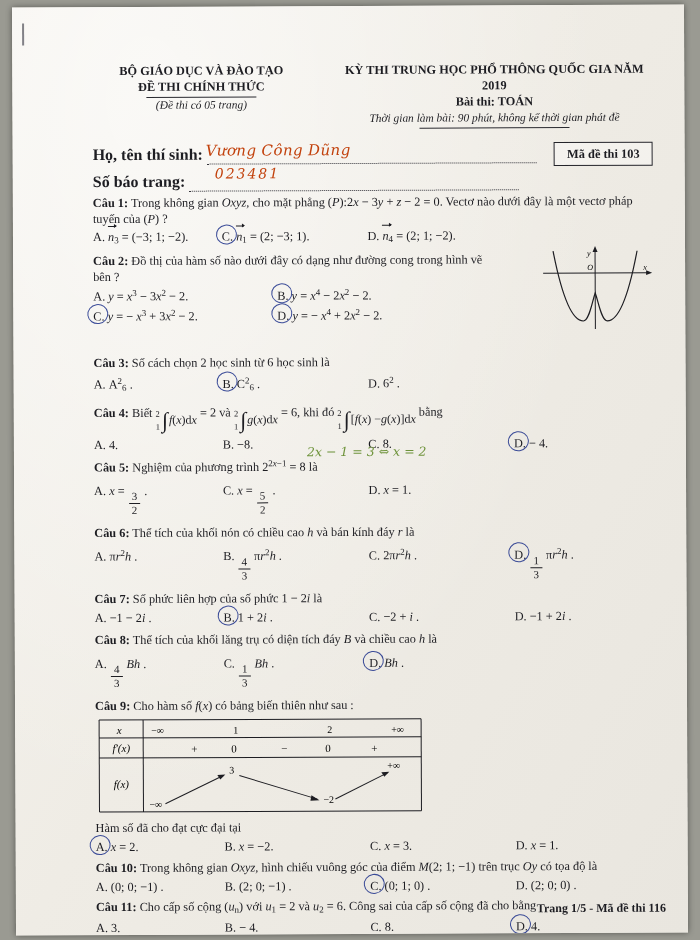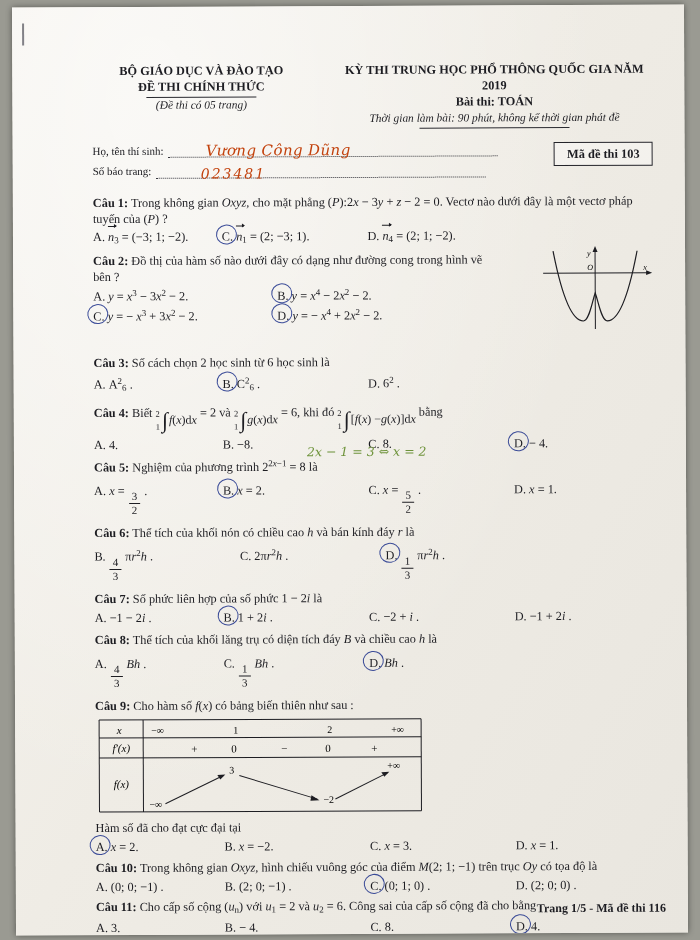--- a/index.html
+++ b/index.html
@@ -70,38 +70,38 @@
   .u-line.wide { width: 150px; }
 
   
   .cand {
     margin-top: 14px;
     padding-left: 62px;
     position: relative;
     height: 44px;
   }
   .cand-row { display: flex; align-items: flex-end; }
-  .cand-lbl { font-weight: normal; font-size: 11px; white-space: nowrap; }
+  .cand-lbl { font-weight: bold; font-size: 16px; white-space: nowrap; }
   .dots {
     flex: 1;
     border-bottom: 1px dotted #35353c;
     margin-left: 4px;
     height: 13px;
     max-width: 330px;
   }
   .hand {
     position: absolute;
     font-family: "DejaVu Serif", serif;
     color: #c2410c;
     font-style: italic;
     font-size: 15px;
     letter-spacing: .4px;
   }
   .hand.name { left: 175px; top: -2px; }
-  .hand.sbd  { left: 170px; top: 21px; font-size: 14px; letter-spacing: 2px; }
+  .hand.sbd  { left: 184px; top: 21px; font-size: 14px; letter-spacing: 2px; }
   .code-box {
     position: absolute;
     right: 14px;
     top: 0;
     border: 1.2px solid #24242a;
     padding: 3px 12px;
     font-weight: bold;
     font-size: 12.4px;
     background: rgba(255,255,255,.35);
   }
@@ -343,36 +343,36 @@
     <div class="q" style="margin-top:6px">
       <div class="q-stem">
         <span class="q-no">Câu 5:</span>
         Nghiệm của phương trình 2<span class="sup">2<i class="mv">x</i>−1</span> = 8 là
       </div>
       <div class="opts" style="margin-top:7px">
         <div class="opt w4-a">A.&nbsp;<i class="mv">x</i> = <span class="frac">
               <span class="num">3</span>
               <span class="den">2</span>
             </span> .</div>
-        <div class="opt w4-b circled">B.&nbsp;<i class="mv">x</i> = 2.</div>
         <div class="opt w4-c">C.&nbsp;<i class="mv">x</i> = <span class="frac">
               <span class="num">5</span>
               <span class="den">2</span>
             </span> .</div>
         <div class="opt w4">D.&nbsp;<i class="mv">x</i> = 1.</div>
       </div>
       <span class="note-hand" style="left:275px; top:-14px; color:#4d7c0f;">2x − 1 = 3 ⇔ x = 2</span>
     </div>
 
     <div class="q" style="margin-top:9px">
       <div class="q-stem">
         <span class="q-no">Câu 6:</span>
         Thể tích của khối nón có chiều cao <i class="mv">h</i> và bán kính đáy <i class="mv">r</i> là
       </div>
       <div class="opts" style="margin-top:7px">
+        <div class="opt w4-a">A.&nbsp;π<i class="mv">r</i><span class="sup">2</span><i class="mv">h</i> .</div>
         <div class="opt w4-b">B.&nbsp;<span class="frac">
               <span class="num">4</span>
               <span class="den">3</span>
             </span> π<i class="mv">r</i><span class="sup">2</span><i class="mv">h</i> .</div>
         <div class="opt w4-c">C.&nbsp;2π<i class="mv">r</i><span class="sup">2</span><i class="mv">h</i> .</div>
         <div class="opt w4 circled">D.&nbsp;<span class="frac">
               <span class="num">1</span>
               <span class="den">3</span>
             </span> π<i class="mv">r</i><span class="sup">2</span><i class="mv">h</i> .</div>
       </div>

